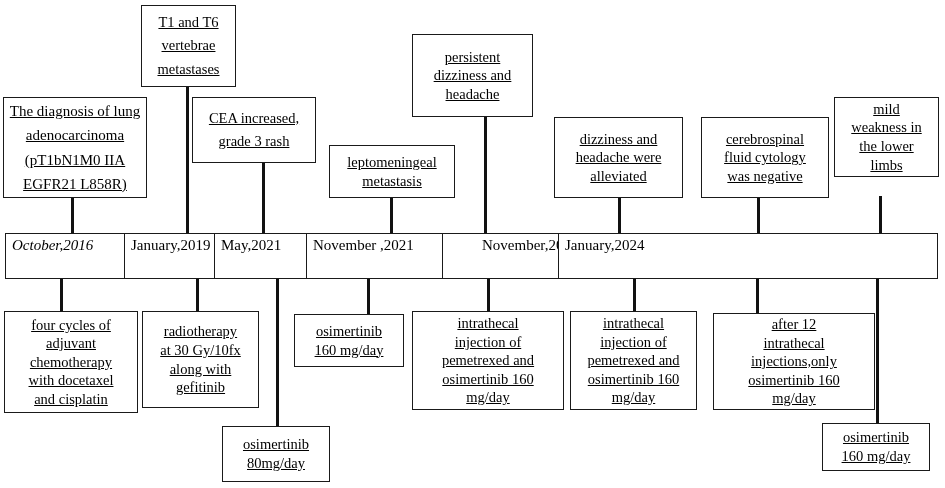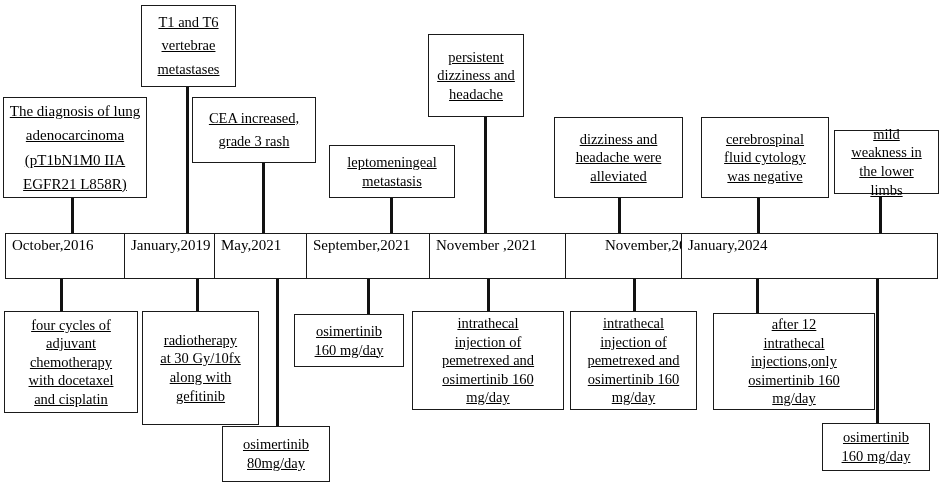--- a/index.html
+++ b/index.html
@@ -102,68 +102,65 @@
   <div class="box loose" style="left:141px; top:5px; width:95px; height:82px;">T1 and T6
 vertebrae
 metastases</div>
 
   <div class="box loose" style="left:192px; top:97px; width:124px; height:66px;">CEA  increased,
 grade 3 rash</div>
 
   <div class="box" style="left:329px; top:145px; width:126px; height:53px;">leptomeningeal
 metastasis</div>
 
-  <div class="box" style="left:428px; top:34px; width:96px; height:83px;">persistent
+  <div class="box" style="left:412px; top:34px; width:121px; height:83px;">persistent
 dizziness and
 headache</div>
 
   <div class="box" style="left:554px; top:117px; width:129px; height:81px;">dizziness and
 headache were
 alleviated</div>
 
   <div class="box" style="left:701px; top:117px; width:128px; height:81px;">cerebrospinal
 fluid cytology
 was negative</div>
 
-  <div class="box" style="left:834px; top:130px; width:105px; height:64px;">mild
+  <div class="box" style="left:834px; top:97px; width:105px; height:80px;">mild
 weakness in
 the lower
 limbs</div>
 
   <div class="timeline">
-    <div class="tl-cell" style="width:119px;">
+    <div class="tl-cell" style="width:119px;font-style:italic;">
       <span>October,2016</span>
     </div>
     <div class="tl-cell" style="width:90px;">
       <span>January,2019</span>
     </div>
     <div class="tl-cell" style="width:92px;">
       <span>May,2021</span>
-    </div>
-    <div class="tl-cell" style="width:123px;">
-      <span>September,2021</span>
     </div>
     <div class="tl-cell" style="width:136px;text-align:right;">
       <span>November ,2021</span>
     </div>
     <div class="tl-cell" style="width:116px;padding-left:39px;">
       <span>November,2022</span>
     </div>
     <div class="tl-cell" style="width:127px;">
       <span>January,2024</span>
     </div>
   </div>
 
   <div class="box" style="left:4px; top:311px; width:134px; height:102px;">four cycles of
 adjuvant
 chemotherapy
 with docetaxel
 and cisplatin</div>
 
-  <div class="box" style="left:142px; top:311px; width:117px; height:114px;">radiotherapy
+  <div class="box" style="left:142px; top:311px; width:117px; height:97px;">radiotherapy
 at 30 Gy/10fx
 along with
 gefitinib</div>
 
   <div class="box" style="left:222px; top:426px; width:108px; height:56px;">osimertinib
 80mg/day</div>
 
   <div class="box" style="left:294px; top:314px; width:110px; height:53px;">osimertinib
 160 mg/day</div>
 

